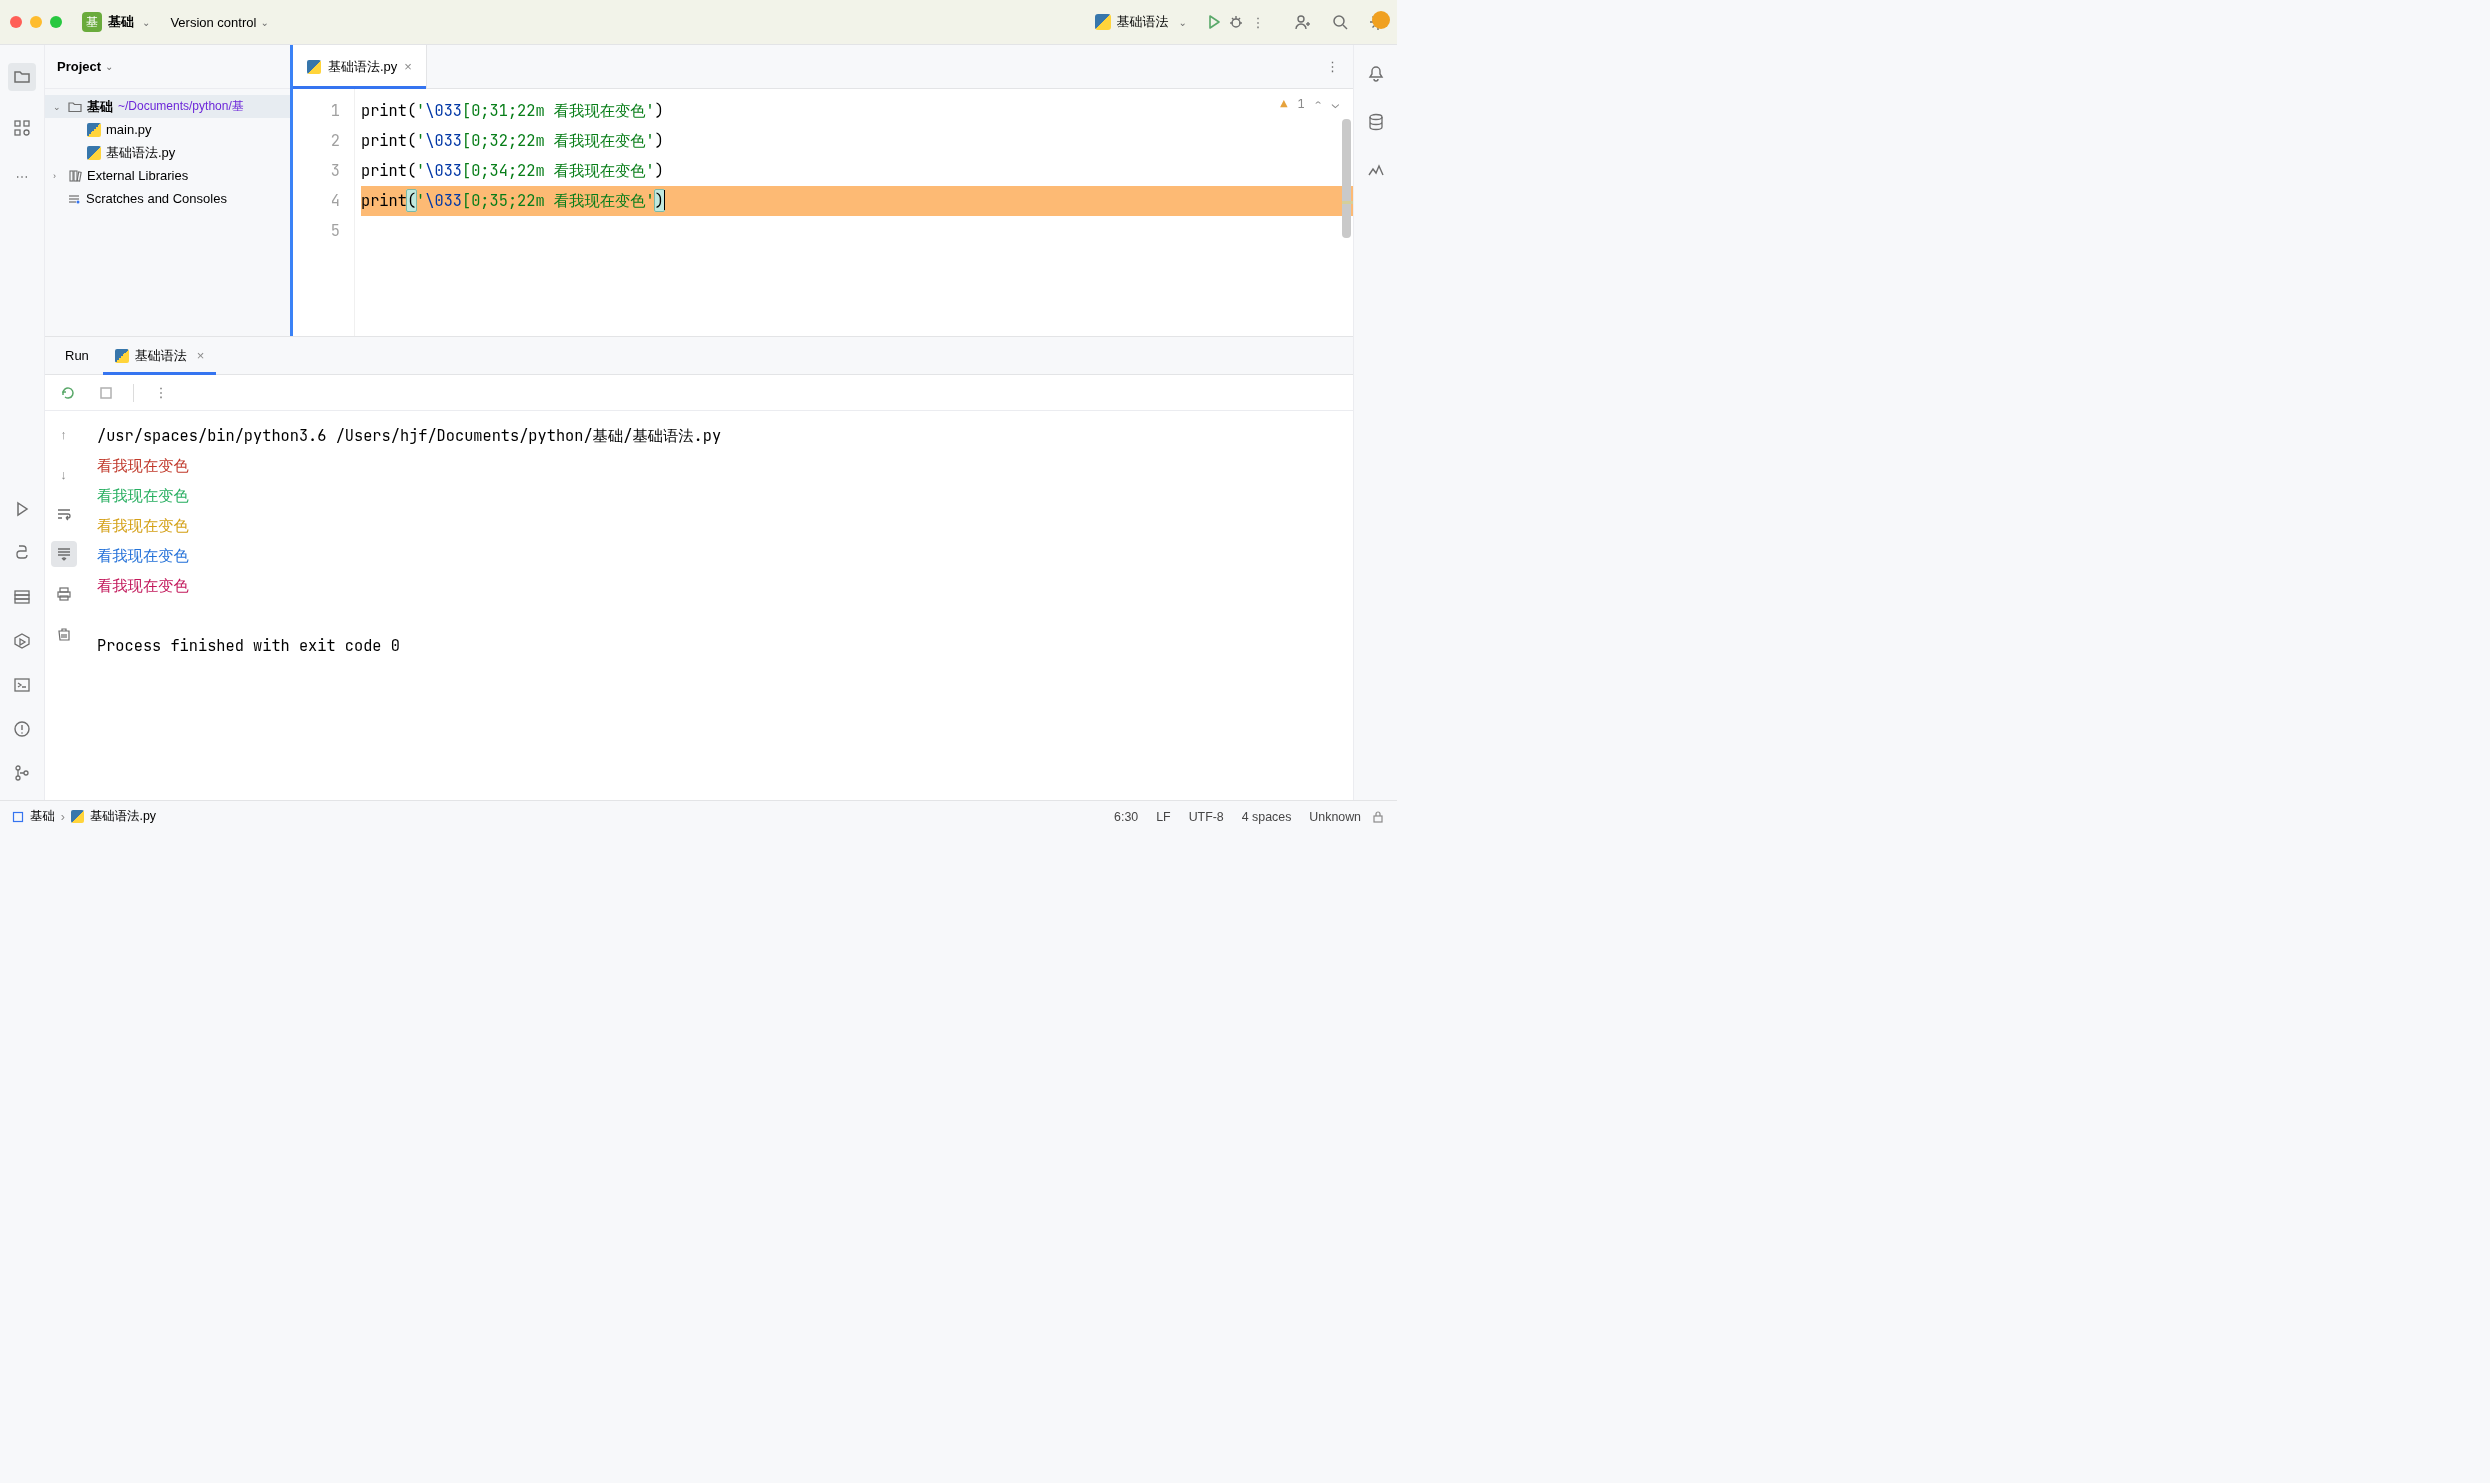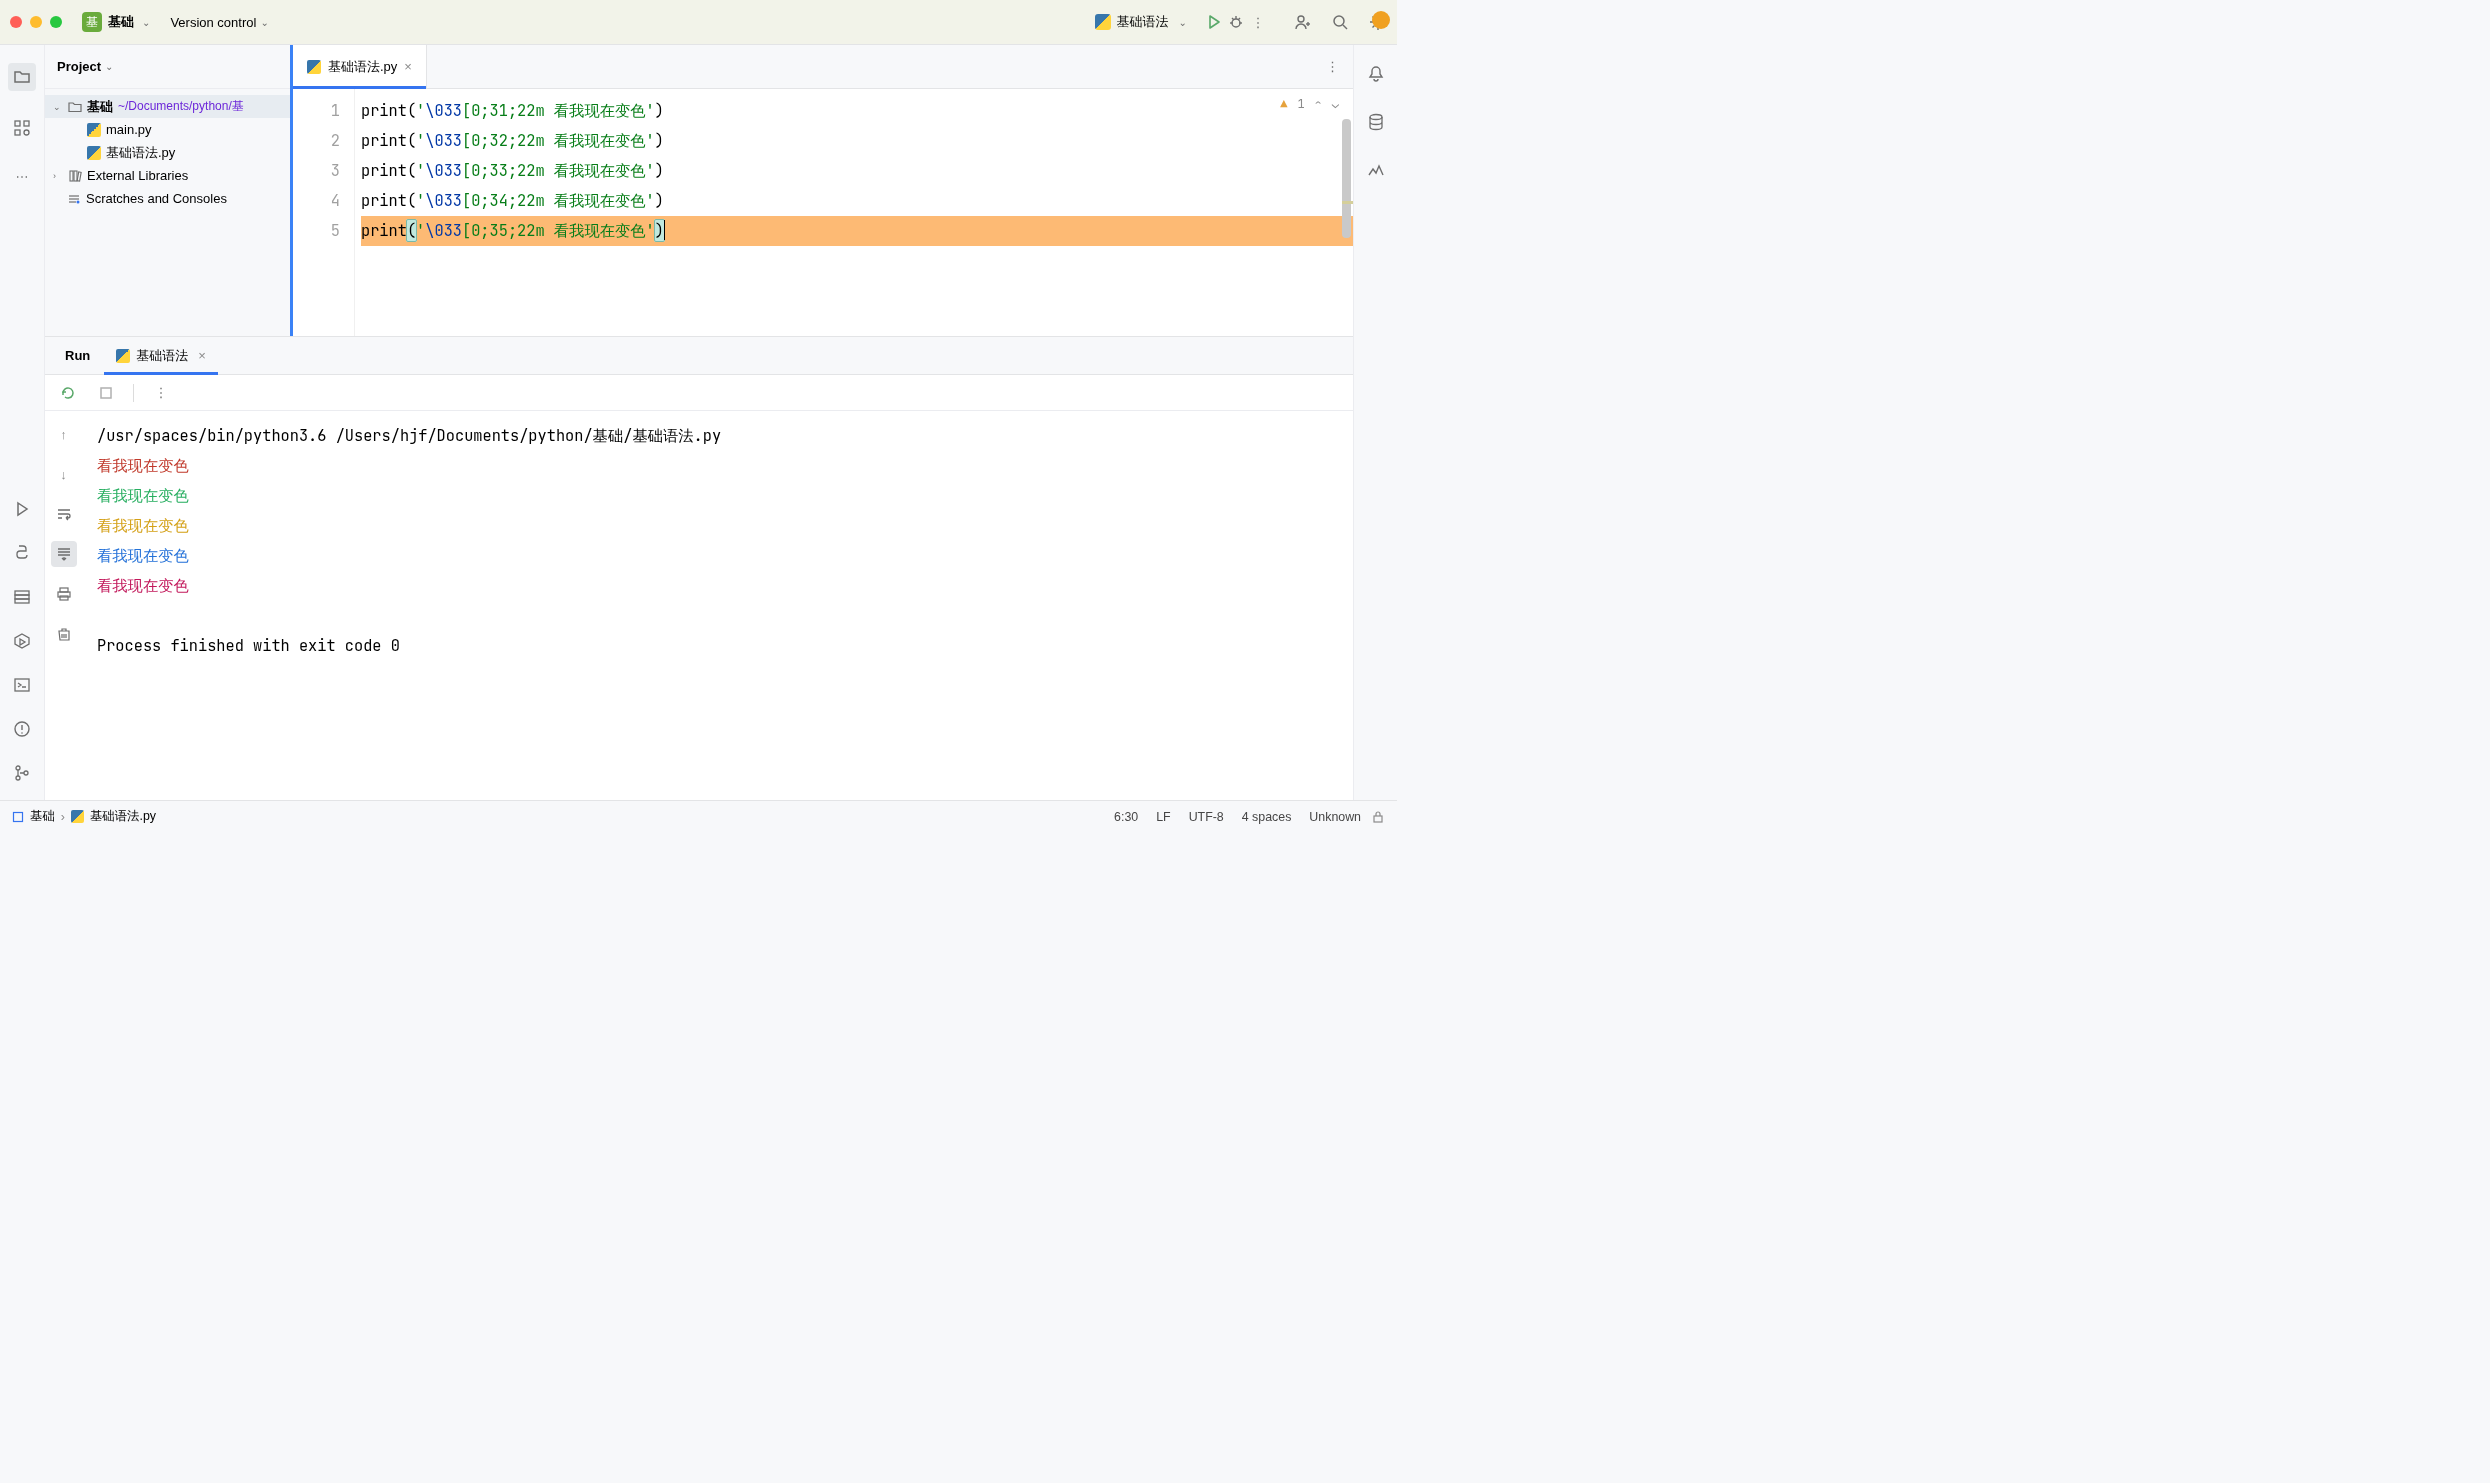--- a/index.html
+++ b/index.html
@@ -96,21 +96,21 @@
 .tok-esc { color:#0037a6; }
 .paren-match { background:#c0e8de; border:1px solid #7ab8a8; border-radius:2px; margin:-1px;}
 .cursor { display:inline-block; width:1.5px; height:20px; background:#000; vertical-align:middle; margin-bottom:3px;}
 .editor-right-overlay { position:absolute; top:7px; right:14px; display:flex; gap:10px; align-items:center; color:#8b8b8b; font-size:12px;}
 .warn-triangle { color:#e6a23c; }
 .editor-scrollbar { position:absolute; right:2px; top:30px; width:9px; height:119px; background:#c9c9c9; border-radius:4px;}
 .editor-marker { position:absolute; right:0; top:112px; width:11px; height:3px; background:#d5cf9a;}
 
 .run-pane { flex:1; display:flex; flex-direction:column; background:#fff;}
 .run-tabs { height:38px; background:#f7f8fa; border-bottom:1px solid #e3e4e6; display:flex; align-items:stretch; padding-left:12px;}
-.run-tab-label { display:flex; align-items:center; padding:0 8px; font-weight:700;}
+.run-tab-label { display:flex; align-items:center; padding:0 8px; font-weight:400;}
 .run-tab-config { display:flex; align-items:center; gap:6px; padding:0 12px; margin-left:6px; position:relative;}
 .run-tab-underline{ position:absolute; bottom:-1px; left:0; right:0; height:3px; background:#3574f0;}
 .run-tab-close { color:#8b8b8b; margin-left:4px;}
 .run-toolbar { height:36px; display:flex; align-items:center; padding-left:12px; gap:16px; border-bottom:1px solid #ebecf0; color:#6e6e6e; background:#fff;}
 .run-toolbar-sep { width:1px; height:18px; background:#dcdcdc;}
 .run-body { flex:1; display:flex; }
 .run-left-rail { width:38px; display:flex; flex-direction:column; align-items:center; padding-top:10px; gap:14px; color:#8b8b8b; border-right:1px solid transparent;}
 .run-left-rail .btn-box { width:26px; height:26px; display:flex; align-items:center; justify-content:center; border-radius:4px;}
 .run-left-rail .btn-box.sel { background:#e3e5e8;}
 .console { flex:1; font-family:"JetBrains Mono",Menlo,Consolas,monospace; font-size:15.3px; padding:10px 14px; line-height:30px;}
@@ -320,21 +320,20 @@
           <div class="gutter">
             <div>1</div>
             <div>2</div>
             <div>3</div>
             <div>4</div>
             <div>5</div>
           </div>
           <div class="code-lines">
             <div class="code-line"><span class="tok-fn">print</span><span class="tok-fn">(</span><span class="tok-str">'</span><span class="tok-esc">\033</span><span class="tok-str">[0;31;22m 看我现在变色'</span><span class="tok-fn">)</span></div>
             <div class="code-line"><span class="tok-fn">print</span><span class="tok-fn">(</span><span class="tok-str">'</span><span class="tok-esc">\033</span><span class="tok-str">[0;32;22m 看我现在变色'</span><span class="tok-fn">)</span></div>
-            <div class="code-line"><span class="tok-fn">print</span><span class="tok-fn">(</span><span class="tok-str">'</span><span class="tok-esc">\033</span><span class="tok-str">[0;33;22m 看我现在变色'</span><span class="tok-fn">)</span></div>
             <div class="code-line"><span class="tok-fn">print</span><span class="tok-fn">(</span><span class="tok-str">'</span><span class="tok-esc">\033</span><span class="tok-str">[0;34;22m 看我现在变色'</span><span class="tok-fn">)</span></div>
             <div class="code-line hl"><span class="tok-fn">print</span><span class="tok-fn paren-match">(</span><span class="tok-str">'</span><span class="tok-esc">\033</span><span class="tok-str">[0;35;22m 看我现在变色'</span><span class="tok-fn paren-match">)</span><span class="cursor"></span></div>
           </div>
           <div class="editor-right-overlay">
             <span class="warn-triangle">▲</span>
             <span>1</span>
             <span>⌃</span>
             <span>⌄</span>
           </div>
           <div class="editor-scrollbar"></div>

